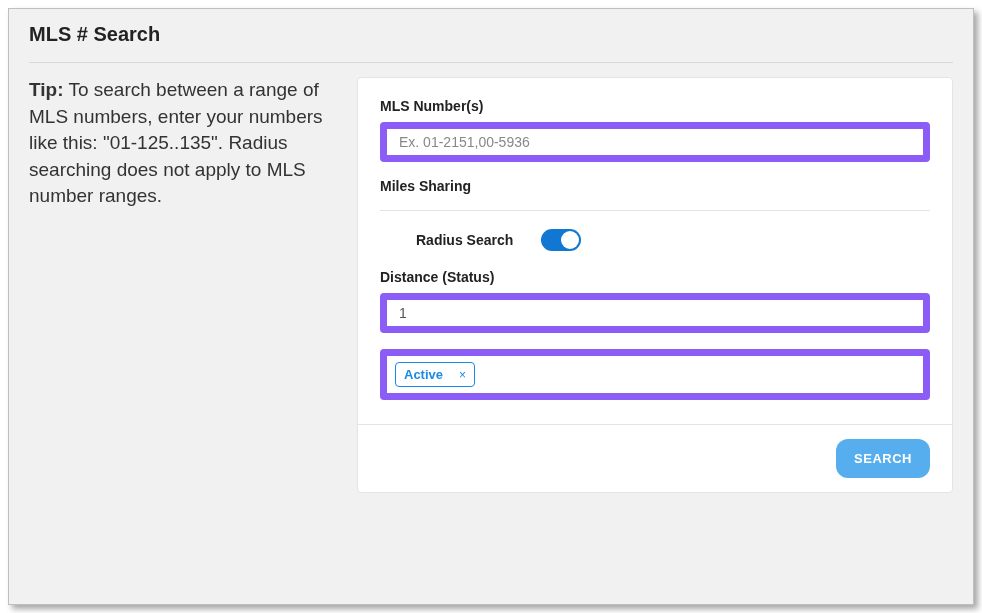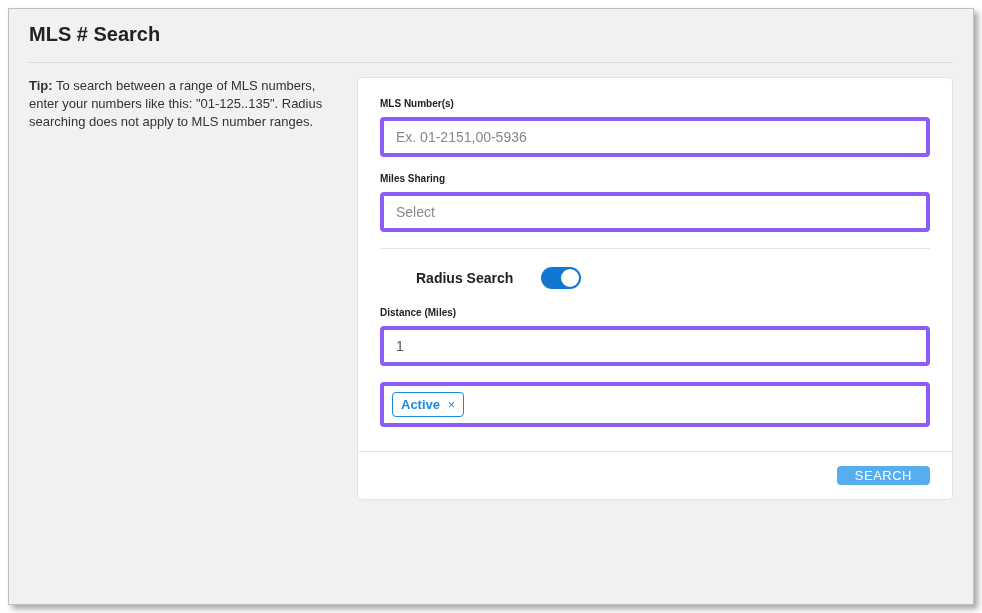--- a/index.html
+++ b/index.html
@@ -28,47 +28,47 @@
     border: none;
     border-top: 1px solid #d9d9d9;
     margin-bottom: 14px;
   }
   .cols {
     display: flex;
     gap: 28px;
   }
   .left {
     width: 300px;
-    font-size: 13px;
+    font-size: 19px;
     line-height: 1.4;
     color: #333;
   }
   .tip-label { font-weight: bold; }
   .right {
     flex: 1;
     background: #fff;
     border: 1px solid #e4e4e4;
     border-radius: 4px;
     display: flex;
     flex-direction: column;
   }
   .right-body {
     padding: 20px 22px 8px 22px;
   }
   .field { margin-bottom: 16px; }
   .field-label {
-    font-size: 10px;
+    font-size: 14px;
     font-weight: bold;
     color: #222;
     display: block;
     margin-bottom: 8px;
   }
   .text-input, .select-box, .tag-box {
     width: 100%;
-    border: 4px solid #8b5cf6;
+    border: 7px solid #8b5cf6;
     border-radius: 4px;
     font-size: 14px;
     color: #555;
     background: #fff;
   }
   .text-input { height: 40px; padding: 0 12px; }
   .text-input::placeholder { color: #888; }
   .select-box {
     height: 40px;
     padding: 0 12px;
@@ -118,21 +118,21 @@
     align-items: center;
     gap: 6px;
     flex-wrap: wrap;
   }
   .tag {
     border: 1px solid #1a8ae2;
     border-radius: 4px;
     padding: 4px 8px;
     display: flex;
     align-items: center;
-    gap: 8px;
+    gap: 16px;
     color: #1a8ae2;
     font-size: 13px;
     font-weight: bold;
     background: #fff;
   }
   .tag-x {
     font-size: 12px;
     color: #1a8ae2;
     cursor: pointer;
     line-height: 1;
@@ -142,25 +142,25 @@
     border-top: 1px solid #e4e4e4;
     padding: 14px 22px;
     display: flex;
     justify-content: flex-end;
     margin-top: auto;
   }
   .search-btn {
     background: #57aeee;
     color: #fff;
     border: none;
-    border-radius: 4px;
+    border-radius: 12px;
     font-size: 13px;
-    font-weight: normal;
+    font-weight: bold;
     letter-spacing: 0.5px;
-    padding: 2px 18px;
+    padding: 12px 18px;
     cursor: pointer;
   }
 </style>
 </head>
 <body>
 
 <div class="window">
 
   <h1 class="page-title">MLS # Search</h1>
   <hr class="hr">
@@ -175,36 +175,33 @@
     <div class="right">
       <div class="right-body">
 
         <div class="field">
           <label class="field-label">MLS Number(s)</label>
           <input type="text" class="text-input" placeholder="Ex. 01-2151,00-5936" style="">
         </div>
 
         <div class="field">
           <label class="field-label">Miles Sharing</label>
-          <div class="select-box">
-            <span>Select</span>
-          </div>
         </div>
 
         <hr class="section-hr">
 
         <div class="radius-row">
           <span class="radius-label">Radius Search</span>
           <div class="toggle">
             <div class="toggle-knob"></div>
           </div>
         </div>
 
         <div class="field">
-          <label class="field-label">Distance (Miles)</label>
+          <label class="field-label">Distance (Status)</label>
           <input type="text" class="text-input" value="1" style="">
         </div>
 
         <div class="field">
           <div class="tag-box">
             <div class="tag">
               <span>Active</span>
               <span class="tag-x">×</span>
             </div>
           </div>

